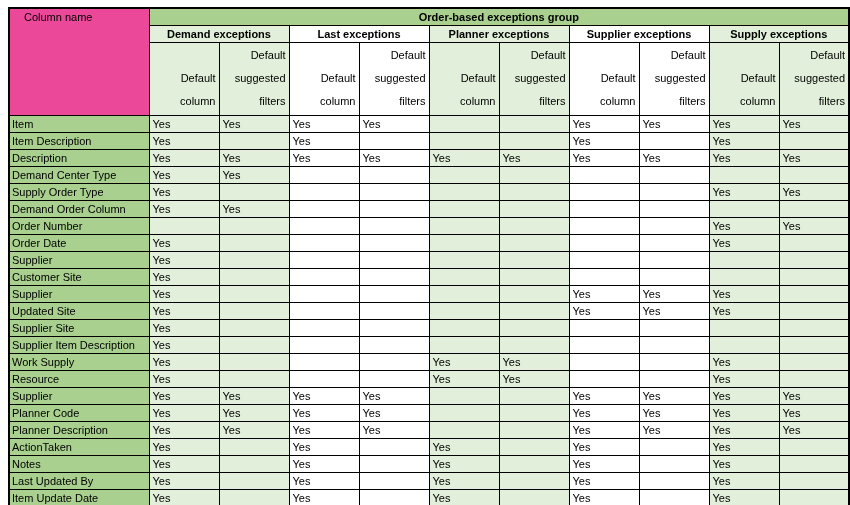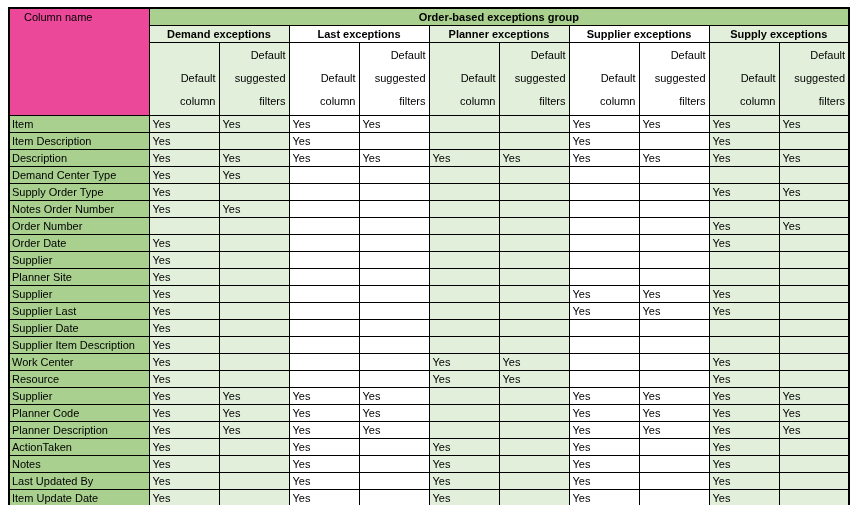--- a/index.html
+++ b/index.html
@@ -128,21 +128,21 @@
           <td class="val white"></td>
           <td class="val white"></td>
           <td class="val green"></td>
           <td class="val green"></td>
           <td class="val white"></td>
           <td class="val white"></td>
           <td class="val green">Yes</td>
           <td class="val green">Yes</td>
         </tr>
         <tr class="body-row">
-          <td class="rowlabel">Notes Order Number</td>
+          <td class="rowlabel">Demand Order Column</td>
           <td class="val green">Yes</td>
           <td class="val green">Yes</td>
           <td class="val white"></td>
           <td class="val white"></td>
           <td class="val green"></td>
           <td class="val green"></td>
           <td class="val white"></td>
           <td class="val white"></td>
           <td class="val green"></td>
           <td class="val green"></td>
@@ -180,21 +180,21 @@
           <td class="val white"></td>
           <td class="val white"></td>
           <td class="val green"></td>
           <td class="val green"></td>
           <td class="val white"></td>
           <td class="val white"></td>
           <td class="val green"></td>
           <td class="val green"></td>
         </tr>
         <tr class="body-row">
-          <td class="rowlabel">Planner Site</td>
+          <td class="rowlabel">Customer Site</td>
           <td class="val green">Yes</td>
           <td class="val green"></td>
           <td class="val white"></td>
           <td class="val white"></td>
           <td class="val green"></td>
           <td class="val green"></td>
           <td class="val white"></td>
           <td class="val white"></td>
           <td class="val green"></td>
           <td class="val green"></td>
@@ -206,34 +206,34 @@
           <td class="val white"></td>
           <td class="val white"></td>
           <td class="val green"></td>
           <td class="val green"></td>
           <td class="val white">Yes</td>
           <td class="val white">Yes</td>
           <td class="val green">Yes</td>
           <td class="val green"></td>
         </tr>
         <tr class="body-row">
-          <td class="rowlabel">Supplier Last</td>
-          <td class="val green">Yes</td>
-          <td class="val green"></td>
-          <td class="val white"></td>
-          <td class="val white"></td>
-          <td class="val green"></td>
-          <td class="val green"></td>
-          <td class="val white">Yes</td>
-          <td class="val white">Yes</td>
-          <td class="val green">Yes</td>
-          <td class="val green"></td>
-        </tr>
-        <tr class="body-row">
-          <td class="rowlabel">Supplier Date</td>
+          <td class="rowlabel">Updated Site</td>
+          <td class="val green">Yes</td>
+          <td class="val green"></td>
+          <td class="val white"></td>
+          <td class="val white"></td>
+          <td class="val green"></td>
+          <td class="val green"></td>
+          <td class="val white">Yes</td>
+          <td class="val white">Yes</td>
+          <td class="val green">Yes</td>
+          <td class="val green"></td>
+        </tr>
+        <tr class="body-row">
+          <td class="rowlabel">Supplier Site</td>
           <td class="val green">Yes</td>
           <td class="val green"></td>
           <td class="val white"></td>
           <td class="val white"></td>
           <td class="val green"></td>
           <td class="val green"></td>
           <td class="val white"></td>
           <td class="val white"></td>
           <td class="val green"></td>
           <td class="val green"></td>
@@ -245,21 +245,21 @@
           <td class="val white"></td>
           <td class="val white"></td>
           <td class="val green"></td>
           <td class="val green"></td>
           <td class="val white"></td>
           <td class="val white"></td>
           <td class="val green"></td>
           <td class="val green"></td>
         </tr>
         <tr class="body-row">
-          <td class="rowlabel">Work Center</td>
+          <td class="rowlabel">Work Supply</td>
           <td class="val green">Yes</td>
           <td class="val green"></td>
           <td class="val white"></td>
           <td class="val white"></td>
           <td class="val green">Yes</td>
           <td class="val green">Yes</td>
           <td class="val white"></td>
           <td class="val white"></td>
           <td class="val green">Yes</td>
           <td class="val green"></td>

